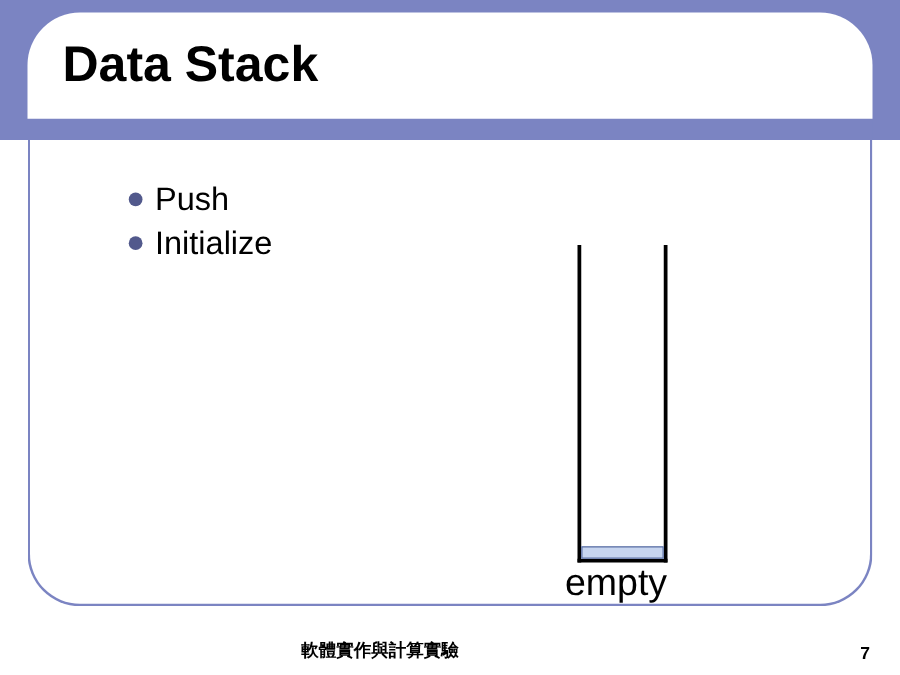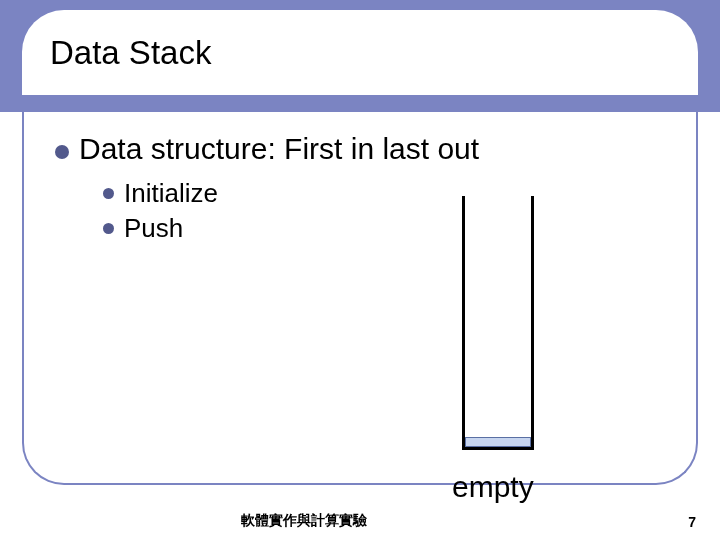--- a/index.html
+++ b/index.html
@@ -35,23 +35,23 @@
       width: 676px;
       height: 85px;
       background: #fff;
       border-top-left-radius: 42px;
       border-top-right-radius: 42px;
       display: flex;
       align-items: center;
       padding-left: 28px;
     }
     .title {
-      font-size: 33px;
-      color: #000;
-      font-weight: normal;
+      font-size: 40px;
+      color: #000;
+      font-weight: bold;
     }
     .content-frame {
       position: absolute;
       top: 95px;
       left: 22px;
       width: 676px;
       height: 390px;
       border: 2px solid #7b84c2;
       border-top: none;
       border-bottom-left-radius: 42px;
@@ -138,21 +138,21 @@
       position: absolute;
       left: 3px;
       bottom: 3px;
       width: 66px;
       height: 10px;
       background: #c7d5ef;
       border: 1px solid #5a6fa3;
     }
     .empty-label {
       position: absolute;
-      top: 470px;
+      top: 450px;
       left: 452px;
       font-size: 30px;
       color: #000;
       text-align: right;
     }
     .footer {
       position: absolute;
       bottom: 10px;
       left: 0;
       width: 608px;
@@ -178,32 +178,28 @@
 <body>
 
 <div class="slide">
   <div class="purple-bg"></div>
   <div class="title-box">
     <div class="title">Data Stack</div>
   </div>
   <div class="content-frame"></div>
 
   <div class="content">
-    <div class="main-bullet">
-      <div class="bullet-dot"></div>
-      <div class="main-text">Data structure: First in last out</div>
-    </div>
     <div class="sub-list">
       <div class="sub-bullet">
         <div class="sub-dot"></div>
-        <div class="sub-text">Initialize</div>
+        <div class="sub-text">Push</div>
       </div>
       <div class="sub-bullet">
         <div class="sub-dot"></div>
-        <div class="sub-text">Push</div>
+        <div class="sub-text">Initialize</div>
       </div>
     </div>
   </div>
 
   <div class="stack-container">
     <div class="stack-left"></div>
     <div class="stack-right"></div>
     <div class="stack-bottom"></div>
     <div class="stack-item"></div>
   </div>

